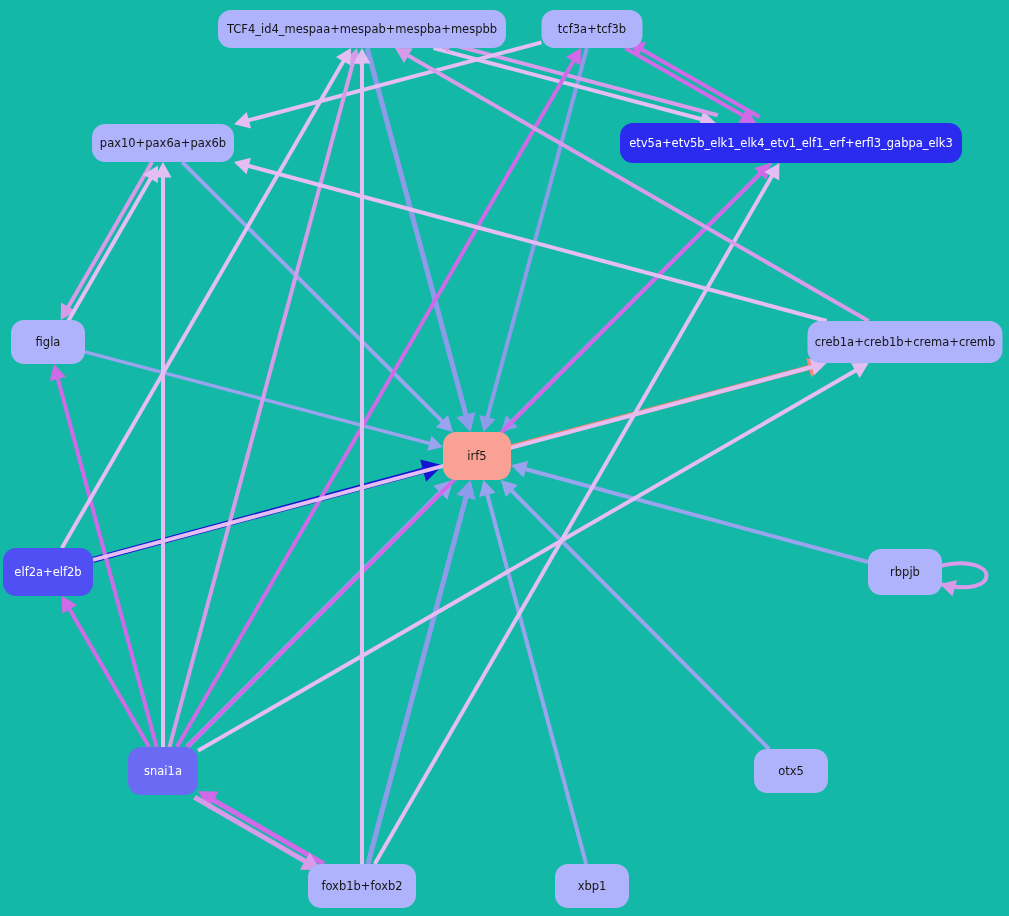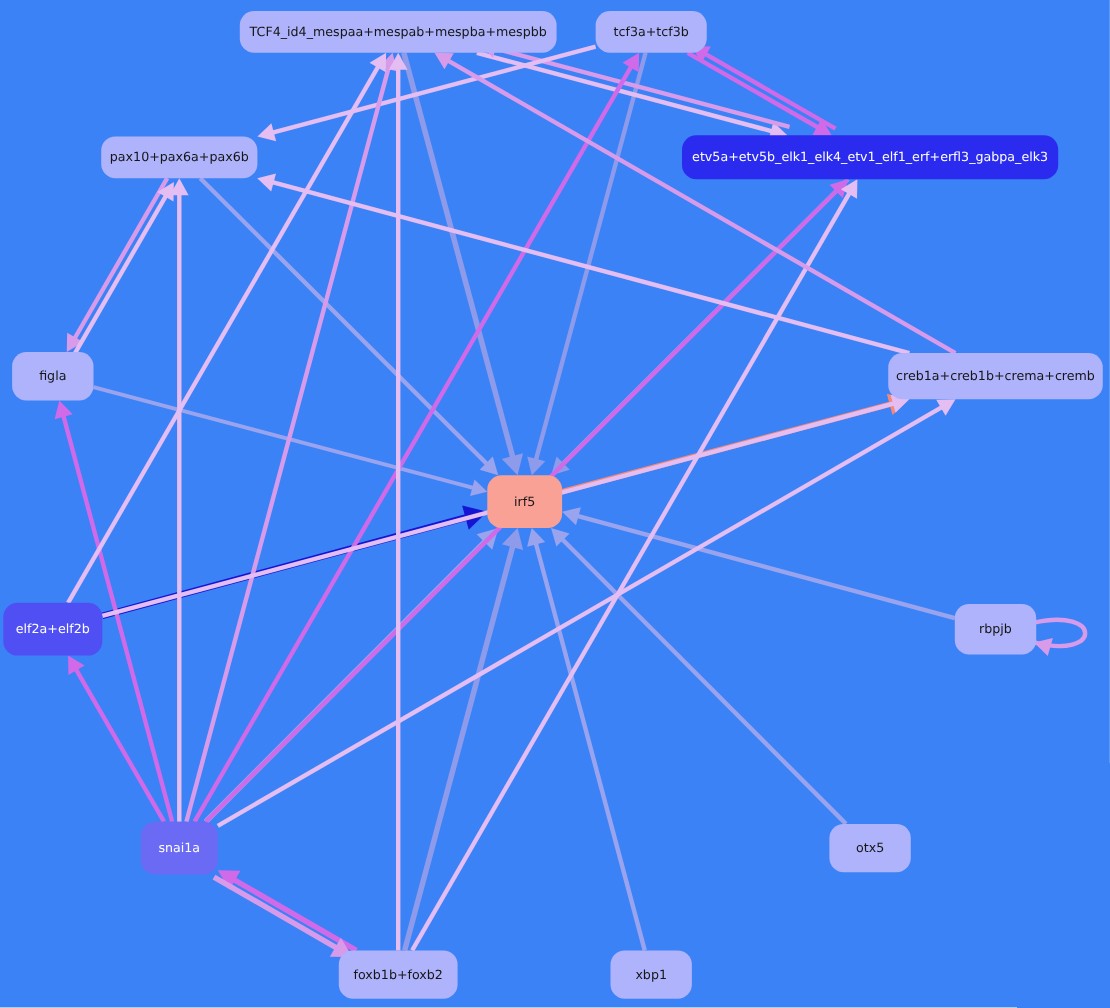--- a/index.html
+++ b/index.html
@@ -1,17 +1,17 @@
 <!DOCTYPE html>
 <html><head>
 <meta charset="utf-8">
 <style>
   html,body{margin:0;padding:0;background:#ffffff;}
   body{font-family:"DejaVu Sans","Liberation Sans",sans-serif;}
-  #stage{position:relative;width:1009px;height:916px;background:#3b82f6;overflow:hidden;}
+  #stage{position:relative;width:1009px;height:916px;background:#14b8a6;overflow:hidden;}
   #net{position:absolute;left:0;top:0;width:1009px;height:916px;}
   .node-rect{stroke:none;}
   .node-label{font-family:"DejaVu Sans","Liberation Sans",sans-serif;font-size:11.5px;dominant-baseline:middle;text-anchor:middle;}
   .node-label.dark{fill:#151515;}
   .node-label.light{fill:#ffffff;}
 </style>
 </head>
 <body>
 
 <div id="stage">

